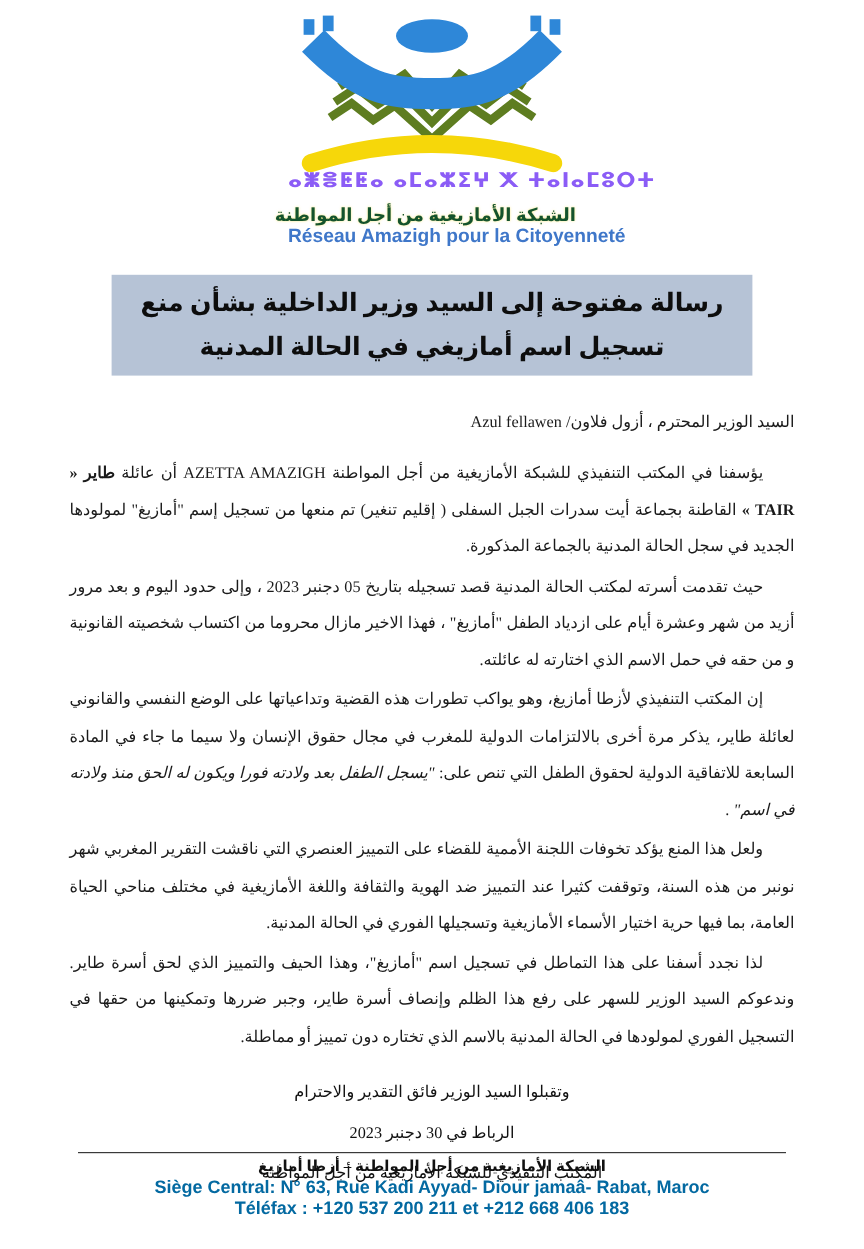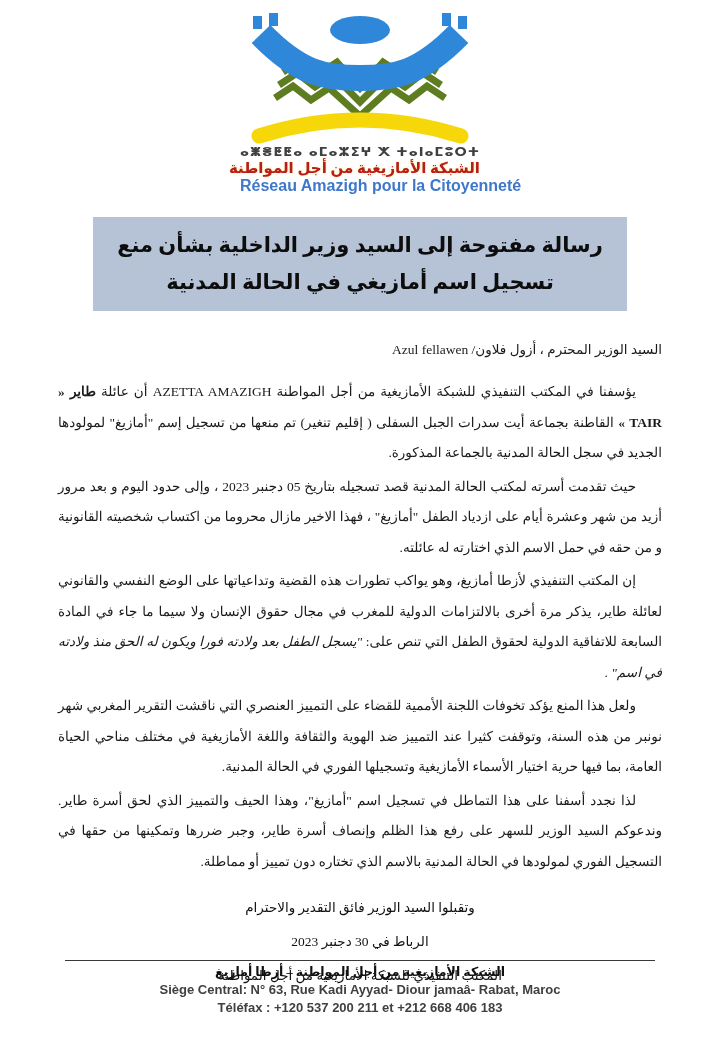--- a/index.html
+++ b/index.html
@@ -12,39 +12,40 @@
     font-family:"Liberation Serif","DejaVu Sans",serif;
     color:#1a1a1a;
     box-sizing:border-box;
     padding-top:12px;
   }
   
   .logo{width:240px;margin:0 auto;text-align:center;}
   .logo svg{display:block;margin:0 auto;}
   .logo-tifinagh{
     font-family:"DejaVu Sans",sans-serif;
-    font-weight:bold;font-size:13px;letter-spacing:1px;
-    color:#404040;line-height:15px;white-space:nowrap;
+    font-weight:bold;font-size:17px;letter-spacing:1px;
+    color:#8b5cf6;line-height:15px;white-space:nowrap;
   }
   .logo-arabic{
     direction:rtl;font-weight:bold;font-size:15px;line-height:19px;
-    color:#b91c1c;white-space:nowrap;
+    color:#14532d;white-space:nowrap;
     text-shadow:0 0 2px rgba(246,215,10,.55);
+    margin-top:12px;
   }
   .logo-french{
     font-family:"Liberation Sans","DejaVu Sans",sans-serif;
     font-weight:bold;font-size:16px;line-height:15px;
     color:#3f77c9;white-space:nowrap;
   }
   
   .title-box{
     width:534px;margin:24px auto 0;
     background:#b6c3d6;
     text-align:center;direction:rtl;
-    padding:10px 8px;box-sizing:border-box;
+    padding:5px 8px;box-sizing:border-box;
   }
   .title-line{
     font-weight:bold;font-size:21px;line-height:37px;color:#0d0d0d;
   }
   
   .body-text{margin:24px 58px 0;direction:rtl;}
   .salutation{
     font-size:13.5px;line-height:30px;text-align:right;direction:rtl;
     margin-bottom:12px;
   }
@@ -65,21 +66,21 @@
   .footer{
     position:absolute;left:65px;bottom:24px;width:590px;
     border-top:1px solid #3a3a3a;
     text-align:center;padding-top:3px;
   }
   .footer-org{
     direction:rtl;font-weight:bold;font-size:12.5px;line-height:17px;color:#111;
   }
   .footer-addr,.footer-fax{
     font-family:"Liberation Sans","DejaVu Sans",sans-serif;
-    font-size:13px;line-height:18px;color:#404040;font-weight:bold;
+    font-size:15px;line-height:18px;color:#0369a1;font-weight:bold;
   }
 </style>
 </head>
 <body>
 
 <div class="page">
 
   <div class="logo">
     <svg width="230" height="132" viewBox="0 0 230 132">
 

